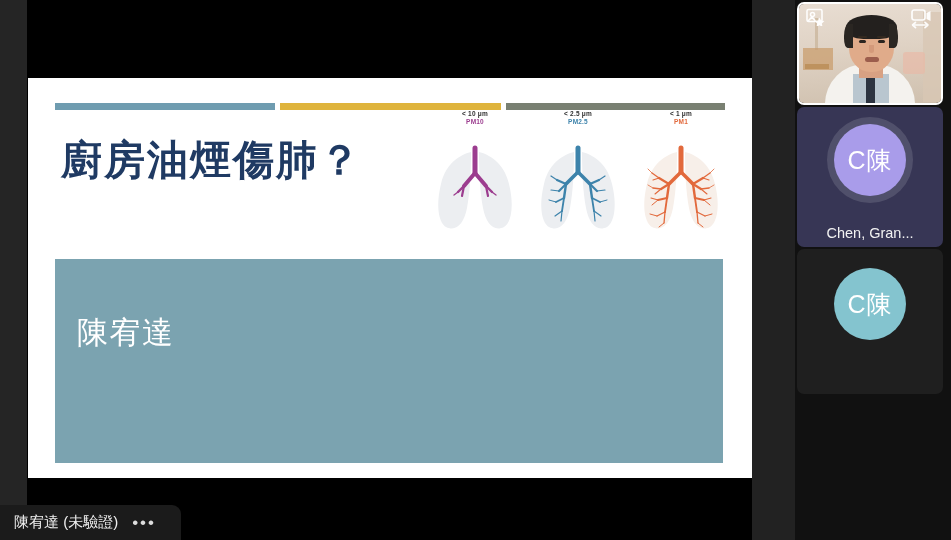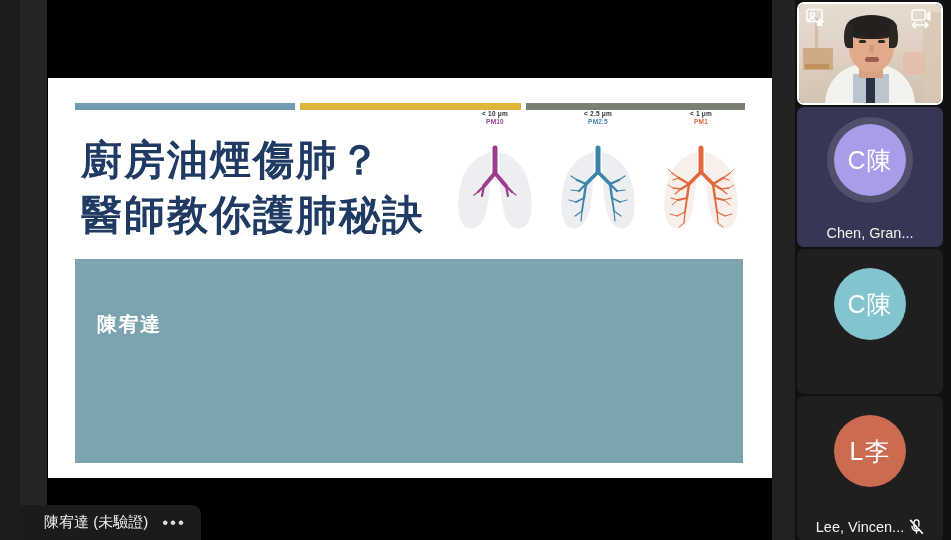--- a/index.html
+++ b/index.html
@@ -6,21 +6,21 @@
   html,body {
     width:951px; height:540px; overflow:hidden;
     background:#0d0d0d;
     font-family:"Liberation Sans", sans-serif;
   }
   #app { position:relative; width:951px; height:540px; background:#1c1c1c; }
 
   
   #stage {
     position:absolute; left:0; top:0; width:795px; height:540px;
-    background:#222222; overflow:hidden;margin-left:20px;
+    background:#222222; overflow:hidden;
   }
   
   #stage-gutter {
     position:absolute; left:0; top:0; width:27px; height:540px;
     background:#252525;
   }
   
   #share-letterbox {
     position:absolute; left:27px; top:0; width:725px; height:540px;
     background:#000000;
@@ -50,41 +50,41 @@
   }
   #slide-title .ln { display:block; white-space:nowrap; }
 
   
   #speaker-box {
     position:absolute; left:27px; top:181px; width:668px; height:204px;
     background:#7ba3b0;
   }
   #speaker-lines {
     position:absolute; left:22px; top:50px;
-    color:#ffffff; font-size:20px; line-height:1.52; font-weight:bold;
+    color:#ffffff; font-size:31px; line-height:1.52; font-weight:normal;
     letter-spacing:1.5px;
   }
   #speaker-lines .ln { display:block; white-space:nowrap; }
 
   
   #lungs { position:absolute; left:397px; top:32px; width:310px; height:140px; }
   .lung-unit { position:absolute; top:0; width:100px; height:140px; }
   .lung-unit.u1 { left:0px; }
   .lung-unit.u2 { left:103px; }
   .lung-unit.u3 { left:206px; }
   .lung-cap { text-align:center; }
   .lung-size { font-size:6.5px; font-weight:bold; color:#2f2f2f; letter-spacing:.2px; }
   .lung-pm { font-size:6.5px; font-weight:bold; margin-top:1px; letter-spacing:.2px; }
   .lung-svg { display:block; margin:3px auto 0; }
 
   
   #stage-name-pill {
     position:absolute; left:0px; top:505px; width:181px; height:35px;
     background:#1b1b1b; border-top-right-radius:9px;
-    display:flex; align-items:center; padding:0 24px; gap:14px;
+    display:flex; align-items:center; padding:0 14px; gap:14px;
   }
   #stage-name-text { color:#eeeeee; font-size:15px; white-space:nowrap; }
   #stage-name-more { color:#dddddd; font-size:17px; letter-spacing:2px; line-height:1; }
 
   
   #filmstrip {
     position:absolute; left:795px; top:0; width:156px; height:540px;
     background:#111111; padding:2px 8px 0 2px;
   }
   .tile {
@@ -163,21 +163,20 @@
     <div id="slide">
 
       <div id="accent-bars">
         <div class="accent-bar b1"></div>
         <div class="accent-bar b2"></div>
         <div class="accent-bar b3"></div>
       </div>
 
       <div id="slide-title">
         <span class="ln">廚房油煙傷肺？</span>
-        <span class="ln">醫師教你護肺秘訣</span>
       </div>
 
       <div id="lungs">
 
         <div class="lung-unit u1">
           <div class="lung-cap">
             <div class="lung-size">&lt; 10 μm</div>
             <div class="lung-pm" style="color:#9c3d8f">PM10</div>
           </div>
           <svg class="lung-svg" width="86" height="104" viewBox="0 0 86 104">
@@ -345,29 +344,14 @@
       <div class="avatar ring" style="background:#a99cea">C陳</div>
       <div class="tile-label">
         <span>Chen, Gran...</span>
       </div>
     </div>
 
     <div class="tile t-dark">
       <div class="avatar" style="background:#84c4cf">C陳</div>
     </div>
 
-    <div class="tile t-dark">
-      <div class="avatar" style="background:#cb6b52">L李</div>
-      <div class="tile-label">
-        <span>Lee, Vincen...</span>
-        <span class="mute-ico">
-          <svg width="15" height="16" viewBox="0 0 15 16" fill="none" stroke="#ffffff" stroke-width="1.4">
-            <path d="M5.1 3.2 A2.4 2.4 0 0 1 9.9 3.4 V7.1" stroke-linecap="round"></path>
-            <path d="M5.1 5.3 v2.3 a2.4 2.4 0 0 0 3.6 2.1" stroke-linecap="round"></path>
-            <path d="M3 7.3 a4.5 4.5 0 0 0 4.5 4.5 4.5 4.5 0 0 0 2.6-.8" stroke-linecap="round"></path>
-            <path d="M7.5 11.8 V14" stroke-linecap="round"></path>
-            <path d="M1.6 1.4 L13.4 14.2" stroke-linecap="round" stroke-width="1.6"></path>
-          </svg>
-        </span>
-      </div>
-    </div>
   </div>
 </div>
 
 </body></html>

